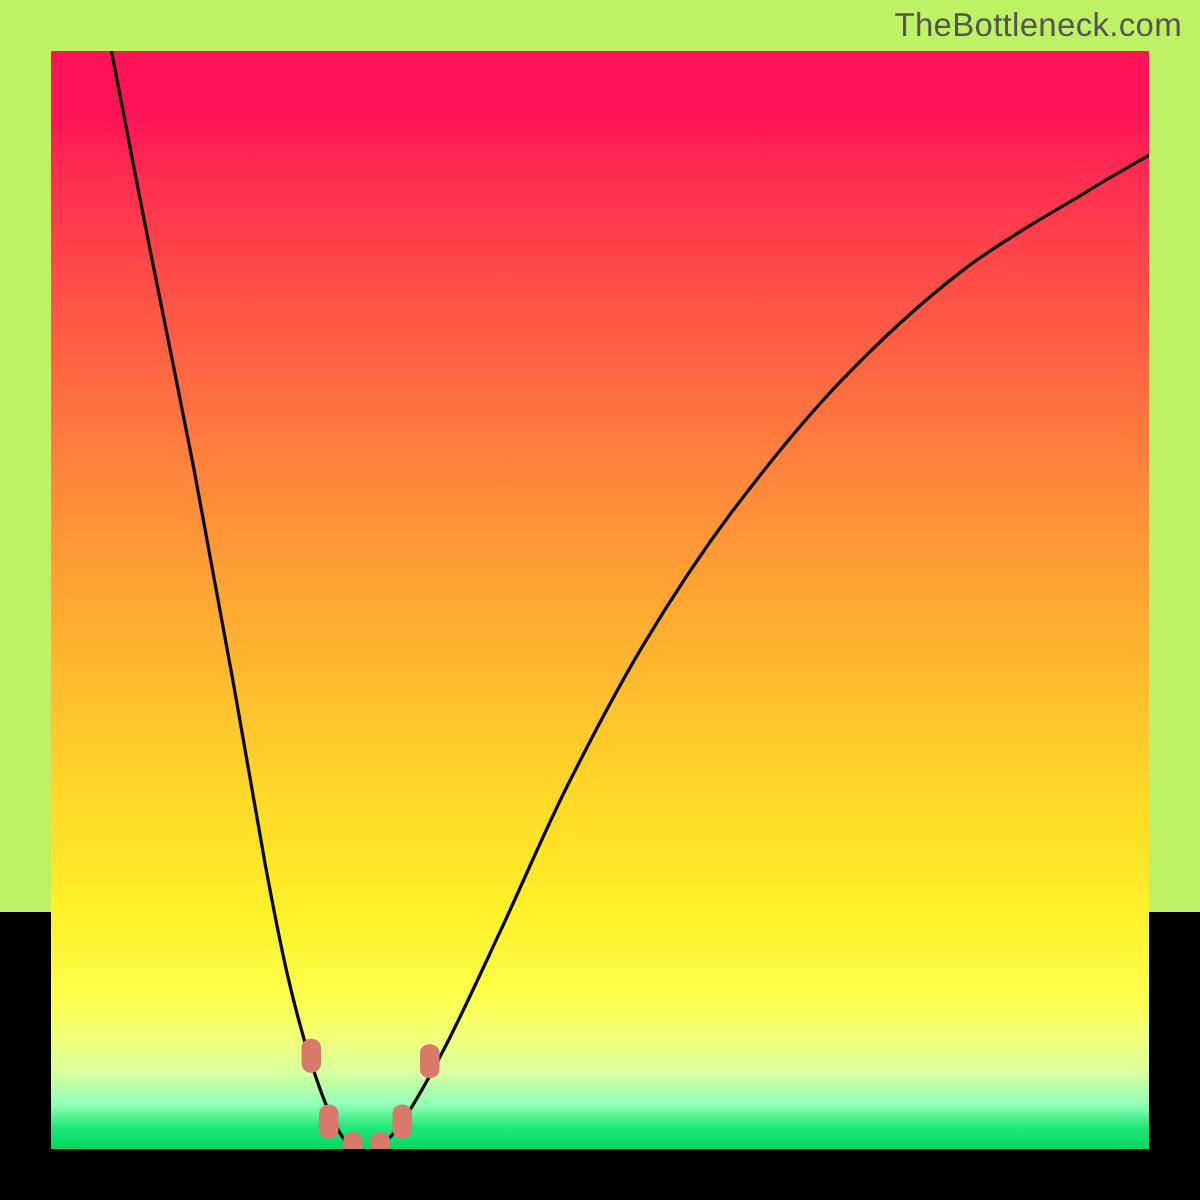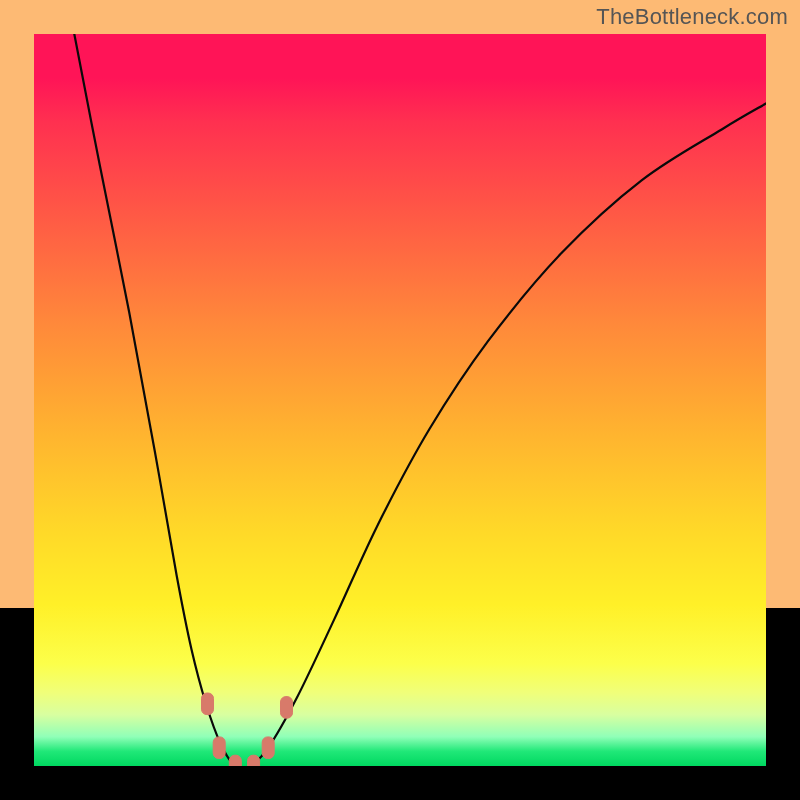--- a/index.html
+++ b/index.html
@@ -8,21 +8,21 @@
     width: 800px;
     height: 800px;
     overflow: hidden;
     background: #000;
     font-family: Arial, Helvetica, sans-serif;
   }
   .outer {
     position: relative;
     width: 800px;
     height: 608px;
-    background: #fdba74;
+    background: #bef264;
   }
   .watermark {
     position: absolute;
     top: 4px;
     right: 12px;
     color: #555;
     font-size: 22px;
     font-weight: 400;
     letter-spacing: 0.2px;
     z-index: 10;

